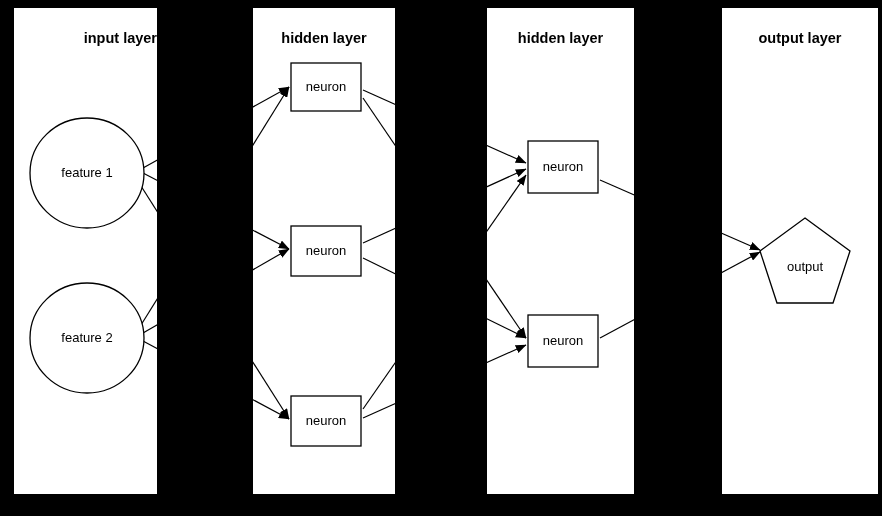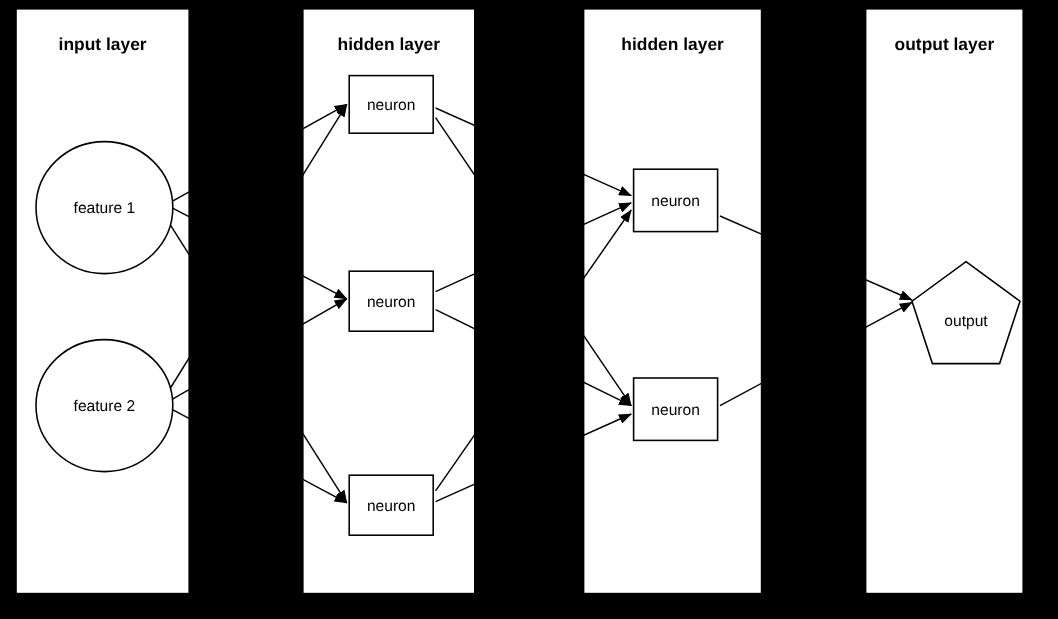--- a/index.html
+++ b/index.html
@@ -57,32 +57,32 @@
     stroke-width: 1.2;
     fill: none;
   }
 </style>
 </head>
 <body>
 
 <div id="canvas">
 
   <div class="layer-panel" style="left:14px; top:8px; width:143px; height:486px;">
-    <div class="layer-title" style="top:23px;">input layer</div>
+    <div class="layer-title" style="top:23px;text-align:right;">input layer</div>
   </div>
 
   <div class="layer-panel" style="left:253px; top:8px; width:142px; height:486px;">
     <div class="layer-title" style="top:23px;">hidden layer</div>
   </div>
 
   <div class="layer-panel" style="left:487px; top:8px; width:147px; height:486px;">
     <div class="layer-title" style="top:23px;">hidden layer</div>
   </div>
 
-  <div class="layer-panel" style="left:722px; top:8px; width:130px; height:486px;">
+  <div class="layer-panel" style="left:722px; top:8px; width:156px; height:486px;">
     <div class="layer-title" style="top:23px;">output layer</div>
   </div>
 
   <svg id="graphics" viewBox="0 0 882 516" xmlns="http://www.w3.org/2000/svg">
     <defs>
       <marker id="arrowhead" markerWidth="9" markerHeight="7" refX="8.5" refY="3.5" orient="auto" markerUnits="strokeWidth">
         <path d="M0,0 L9,3.5 L0,7 z" fill="#000000"></path>
       </marker>
     </defs>
 

